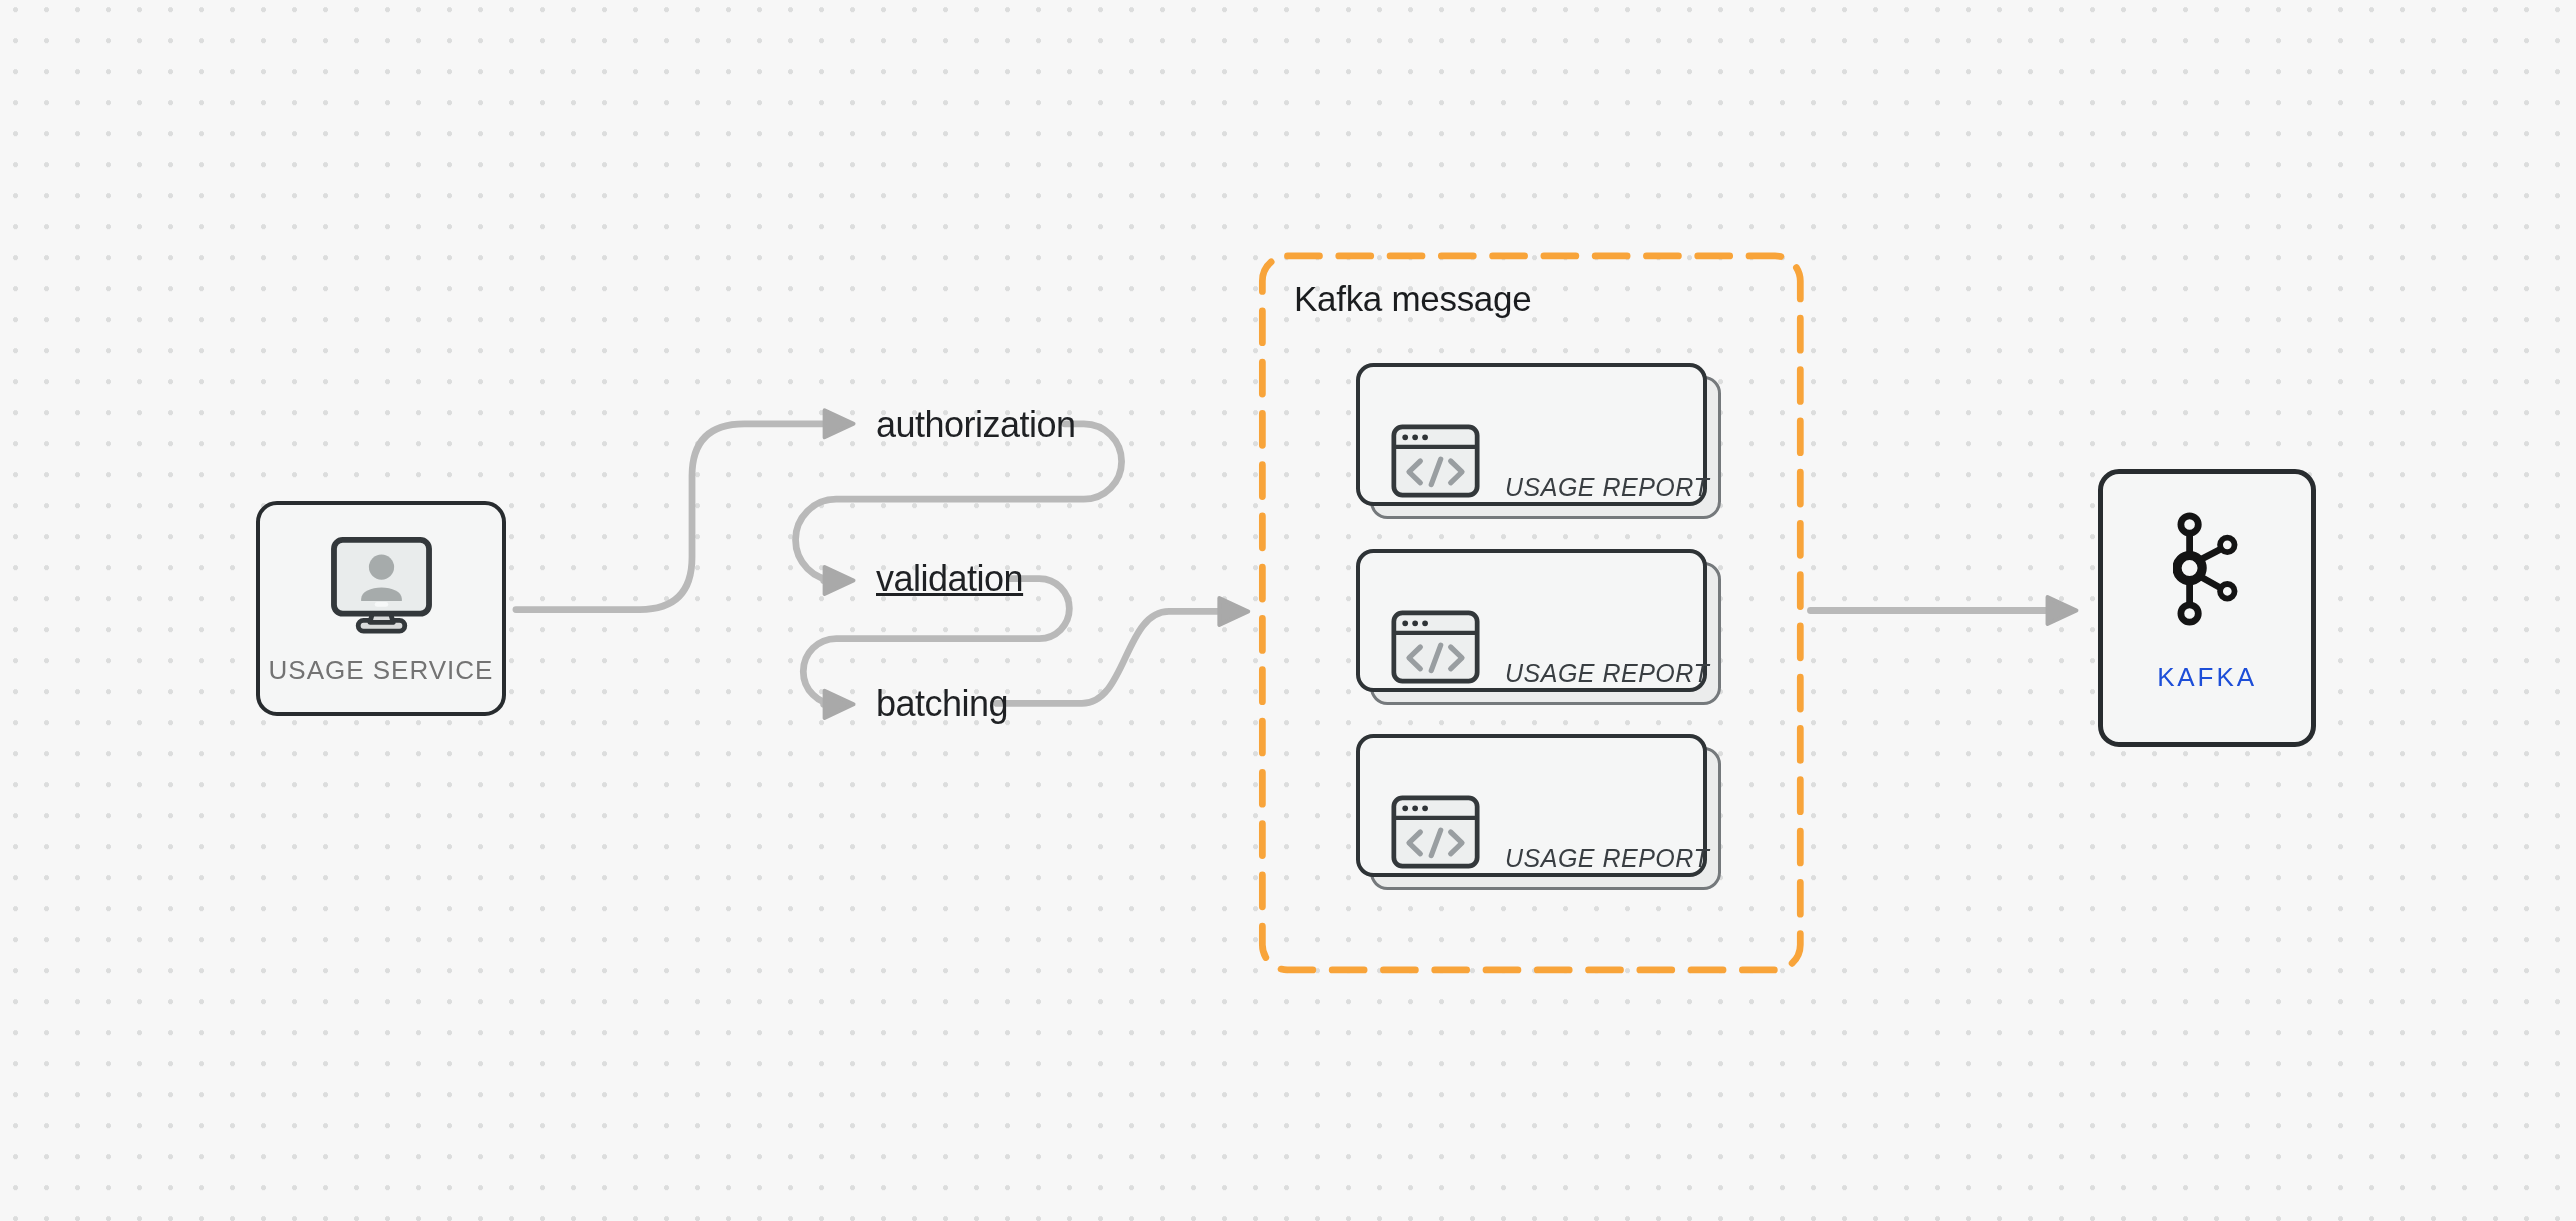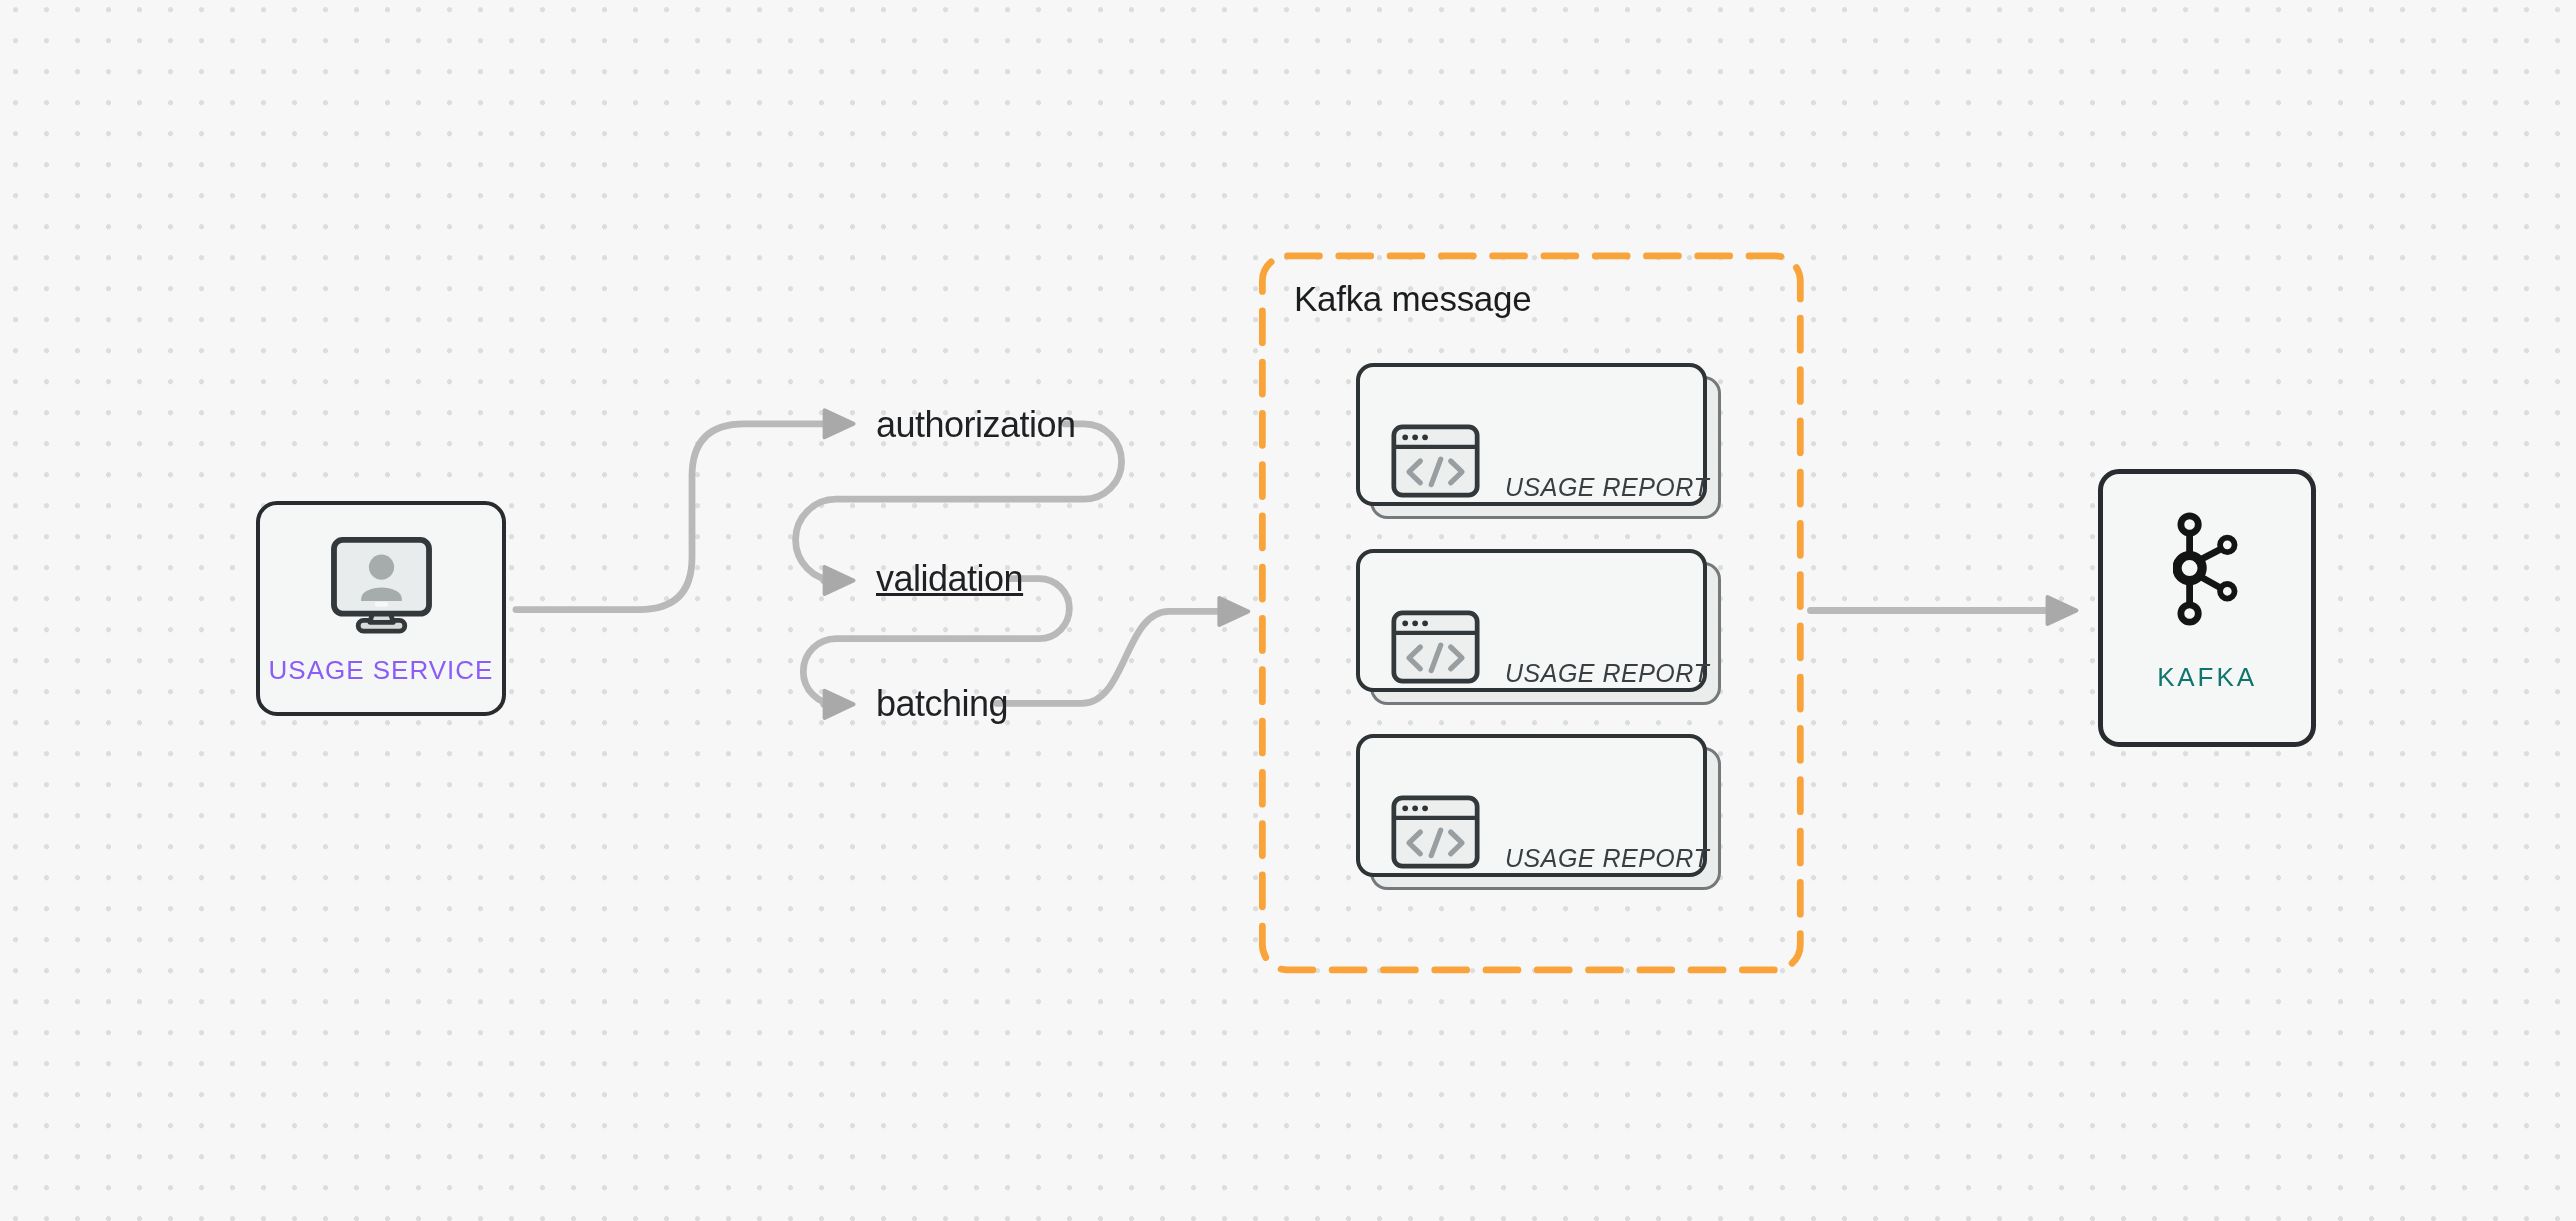--- a/index.html
+++ b/index.html
@@ -44,26 +44,26 @@
     left:2098px;top:469px;width:218px;height:278px;
     border-width:5.8px;
   }
   .node .icon-wrap{
     position:absolute;left:0;right:0;display:flex;justify-content:center;
   }
   .node-usage .icon-wrap{top:32px;}
   .node-kafka .icon-wrap{top:37px;}
   .node-label{
     position:absolute;left:0;right:0;text-align:center;
-    color:#8b5cf6;
+    color:#737373;
     font-size:26px;line-height:29px;
     letter-spacing:1px;
   }
   .node-usage .node-label{bottom:27px;}
-  .node-kafka .node-label{bottom:50px;letter-spacing:2.9px;color:#0f766e;}
+  .node-kafka .node-label{bottom:50px;letter-spacing:2.9px;color:#1d4ed8;}
   .step-label{
     position:absolute;left:876px;
     font-size:36px;line-height:41px;font-weight:500;
     letter-spacing:-0.5px;
     color:#1f2124;
     white-space:nowrap;
     z-index:1;
   }
   .step-authorization{top:404px;}
   .step-validation{top:558px;text-decoration:underline;}

